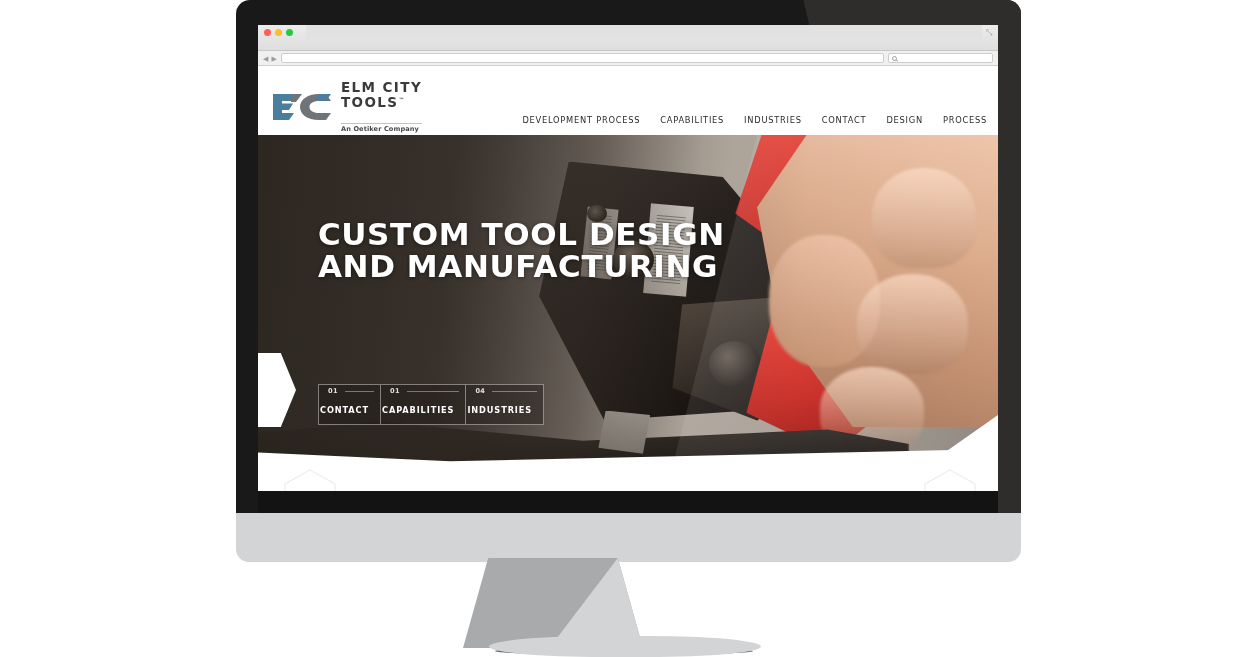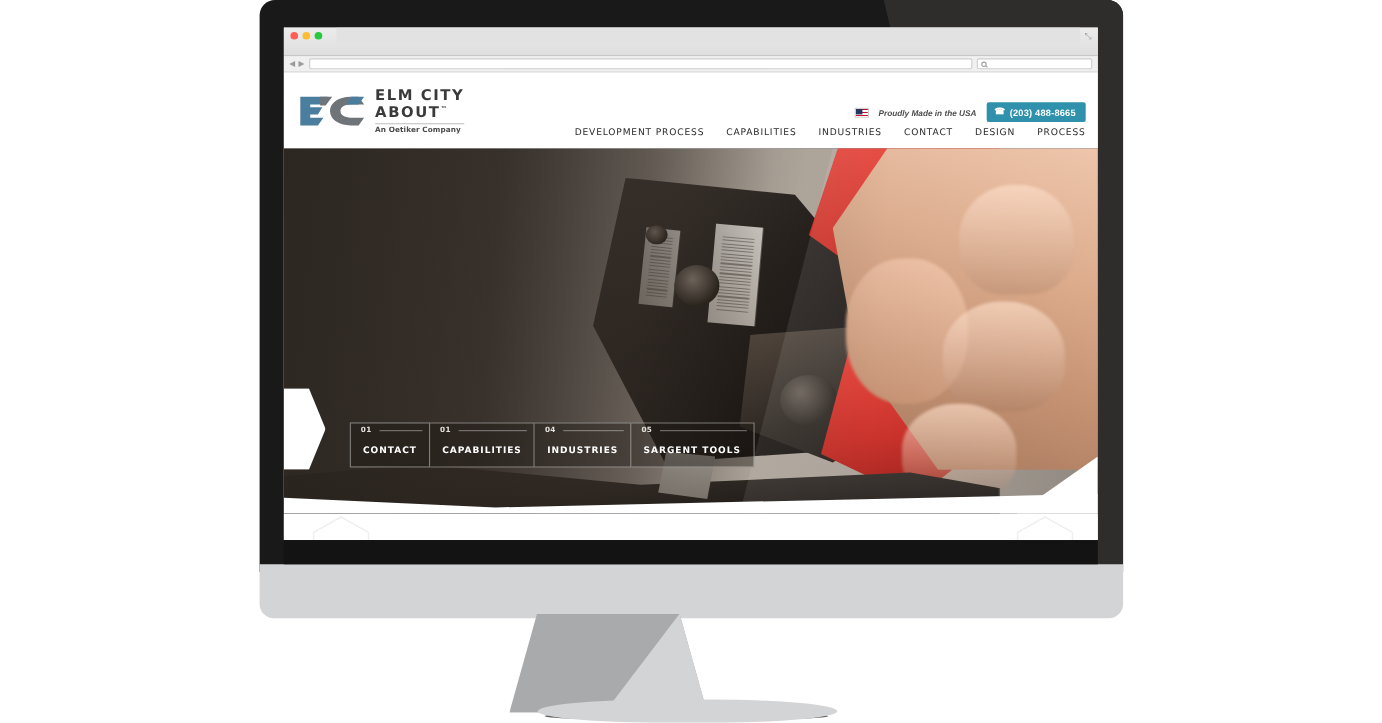--- a/index.html
+++ b/index.html
@@ -226,21 +226,21 @@
     font-size: 13.5px;
     font-weight: bold;
     letter-spacing: 1.4px;
     color: #3a3a3a;
     display: block;
     margin-top: 1px;
   }
   .tm { font-size: 6px; vertical-align: super; letter-spacing: 0; }
   .brand-sub {
     display: block;
-    margin-top: 3px;
+    margin-top: 14px;
     padding-top: 2px;
     border-top: 1px solid #c3c3c3;
     font-family: "DejaVu Sans", sans-serif;
     font-size: 6.6px;
     font-weight: bold;
     color: #4a4a4a;
     letter-spacing: .1px;
   }
 
   .util-row {
@@ -529,21 +529,21 @@
   
   .hero-tabs {
     position: absolute;
     left: 60px;
     bottom: 42px;
     display: flex;
     z-index: 7;
   }
   .hero-tab {
     position: relative;
-    padding: 14px 11px 7px 11px;
+    padding: 14px 11px 7px 1px;
     border: 1px solid rgba(255,255,255,.42);
     border-left: none;
     background: rgba(28,23,20,.42);
     cursor: pointer;
     min-width: 62px;
     text-align: center;
   }
   .hero-tab:first-child { border-left: 1px solid rgba(255,255,255,.42); }
   .hero-tab .tnum {
     position: absolute;
@@ -641,36 +641,25 @@
 
       <div class="brand">
         <svg class="brand-mark" viewBox="0 0 124 80">
           <path d="M4 14 L54 14 L44 28 L22 28 L22 33 L44 33 L36 46 L22 46 L22 52 L46 52 L36 66 L4 66 Z" fill="#4b7d9e"></path>
           <path d="M40 14 L62 14 L50 30 L40 30 Z" fill="#6f7479"></path>
           <path d="M96 14 C72 14 58 26 58 40 C58 54 72 66 96 66 L110 66 L120 52 L96 52 C84 52 77 47 77 40 C77 33 84 28 96 28 L120 28 L110 14 Z" fill="#6f7479"></path>
           <path d="M96 14 L120 14 L110 28 L88 28 Z" fill="#4b7d9e"></path>
         </svg>
         <div class="brand-words">
           <span class="brand-name">ELM CITY</span>
-          <span class="brand-name2"><span>ABOUT</span><span class="tm">™</span></span>
+          <span class="brand-name2"><span>TOOLS</span><span class="tm">™</span></span>
           <span class="brand-sub">An Oetiker Company</span>
         </div>
       </div>
 
-      <div class="util-row">
-        <span class="flag">
-          <span class="stripes"></span>
-            <span class="canton"></span>
-        </span>
-        <span class="made-usa">Proudly Made in the USA</span>
-        <button class="phone-btn">
-          <span class="phone-glyph">☎</span>
-          <span>(203) 488-8665</span>
-        </button>
-      </div>
 
       <nav class="main-nav">
         <a class="nav-link" href="#">DEVELOPMENT PROCESS</a>
         <a class="nav-link" href="#">CAPABILITIES</a>
         <a class="nav-link" href="#">INDUSTRIES</a>
         <a class="nav-link" href="#">CONTACT</a>
         <a class="nav-link" href="#">DESIGN</a>
         <a class="nav-link" href="#">PROCESS</a>
       </nav>
     </div>
@@ -695,39 +684,37 @@
         <div class="finger2"></div>
         <div class="finger3"></div>
         <div class="tool-lower"></div>
         <div class="metal-bit"></div>
       </div>
 
       <div class="hero-shade"></div>
       <div class="hero-glass"></div>
 
       <div class="hero-copy">
+        <h1 class="hero-h1">CUSTOM TOOL DESIGN
+AND MANUFACTURING</h1>
       </div>
 
       <div class="hero-tabs">
         <div class="hero-tab">
           <span class="tnum">01</span>
           <span class="tlabel">CONTACT</span>
         </div>
         <div class="hero-tab">
           <span class="tnum">01</span>
           <span class="tlabel">CAPABILITIES</span>
         </div>
         <div class="hero-tab">
           <span class="tnum">04</span>
           <span class="tlabel">INDUSTRIES</span>
         </div>
-        <div class="hero-tab">
-          <span class="tnum">05</span>
-          <span class="tlabel">SARGENT TOOLS</span>
-        </div>
       </div>
 
       <div class="hero-bottom-cut"></div>
       <div class="hero-chevron"></div>
       <div class="hero-wedge"></div>
     </section>
 
     <div class="below-hero">
       <span class="hexline left">
         <svg width="52" height="60" viewBox="0 0 52 60">

